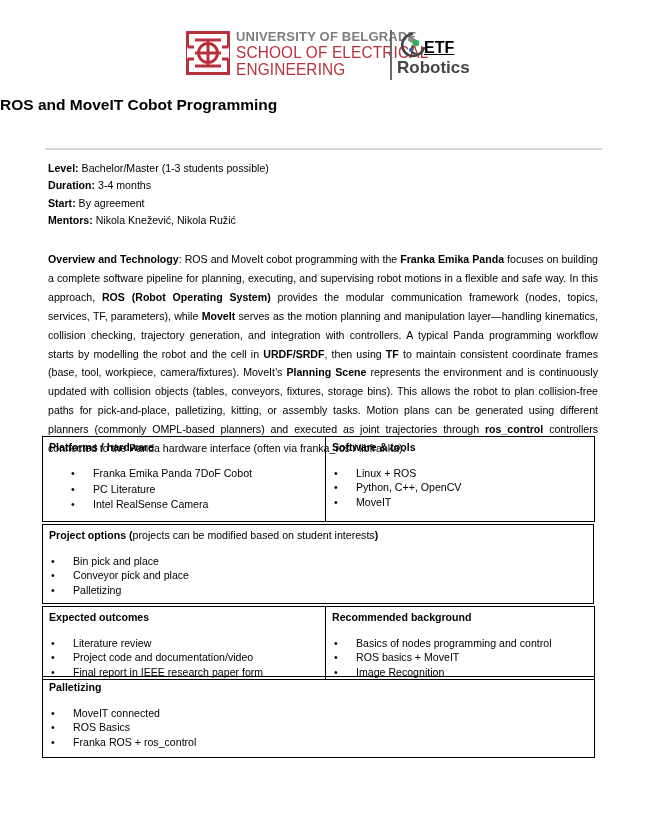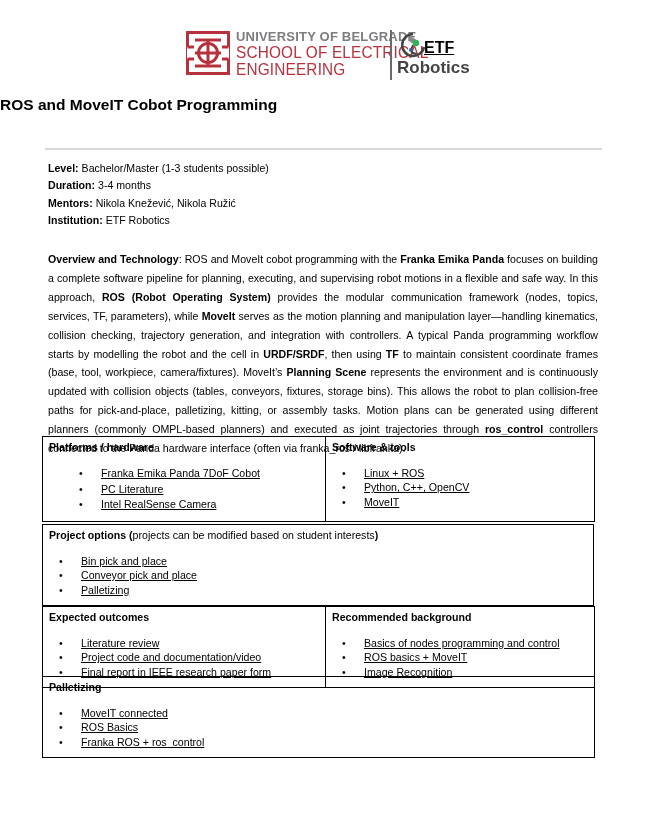--- a/index.html
+++ b/index.html
@@ -25,21 +25,21 @@
 
   .meta { position: absolute; top: 160px; left: 48px; font-size: 10.6px; line-height: 17.3px; }
   .meta b { font-weight: bold; }
 
   .overview { position: absolute; top: 250px; left: 48px; width: 550px; font-size: 10.6px;
               line-height: 18.9px; text-align: justify; }
 
   table.info { position: absolute; border-collapse: collapse; font-size: 10.6px; }
   table.info td { border: 1.3px solid #000; vertical-align: top; padding: 4px 12px 0 6px; }
   .cell-head { font-weight: bold; display: block; margin-bottom: 13px; }
-  ul.blist { list-style: none; margin: 8px; padding: 0; text-decoration: underline; }
+  ul.blist { list-style: none; margin: 0; padding: 0; }
   ul.blist li { position: relative; padding-left: 24px; line-height: 14.3px; }
   ul.blist li::before { content: "\2022"; position: absolute; left: 2px; top: 0; }
   ul.indent li { padding-left: 44px; line-height: 15.5px; }
   ul.indent li::before { left: 22px; }
 
   #t1 { top: 436px; left: 42px; width: 553px; }
   #t2 { top: 524px; left: 42px; width: 552px; }
   #t3 { top: 606px; left: 42px; width: 553px; }
   #t4 { top: 676px; left: 42px; width: 553px; }
 </style>
@@ -80,22 +80,22 @@
     <div class="etf-text">ETF</div>
     <div class="robotics-text">Robotics</div>
   </div>
 
   <div class="title">ROS and MoveIT Cobot Programming</div>
   <div class="hr"></div>
 
   <div class="meta">
     <div><b>Level:</b><span> Bachelor/Master (1-3 students possible)</span></div>
     <div><b>Duration:</b><span> 3-4 months</span></div>
+    <div><b>Start:</b><span> By agreement</span></div>
     <div><b>Mentors:</b><span> Nikola Knežević, Nikola Ružić</span></div>
-    <div><b>Institution:</b><span> ETF Robotics</span></div>
   </div>
 
   <div class="overview"><b>Overview and Technology</b><span>: ROS and MoveIt cobot programming with the </span><b>Franka Emika Panda</b><span> focuses on building a complete software pipeline for planning, executing, and supervising robot motions in a flexible and safe way. In this approach, </span><b>ROS (Robot Operating System)</b><span> provides the modular communication framework (nodes, topics, services, TF, parameters), while </span><b>MoveIt</b><span> serves as the motion planning and manipulation layer—handling kinematics, collision checking, trajectory generation, and integration with controllers. A typical Panda programming workflow starts by modelling the robot and the cell in </span><b>URDF/SRDF</b><span>, then using </span><b>TF</b><span> to maintain consistent coordinate frames (base, tool, workpiece, camera/fixtures). MoveIt’s </span><b>Planning Scene</b><span> represents the environment and is continuously updated with collision objects (tables, conveyors, fixtures, storage bins). This allows the robot to plan collision-free paths for pick-and-place, palletizing, kitting, or assembly tasks. Motion plans can be generated using different planners (commonly OMPL-based planners) and executed as joint trajectories through </span><b>ros_control</b><span> controllers connected to the Panda hardware interface (often via franka_ros / libfranka).</span></div>
 
   <table class="info" id="t1">
     <tbody>
         <tr>
       <td style="width:264px;height:80px;">
         <span class="cell-head">Platforms / hardware</span>
         <ul class="blist indent">

